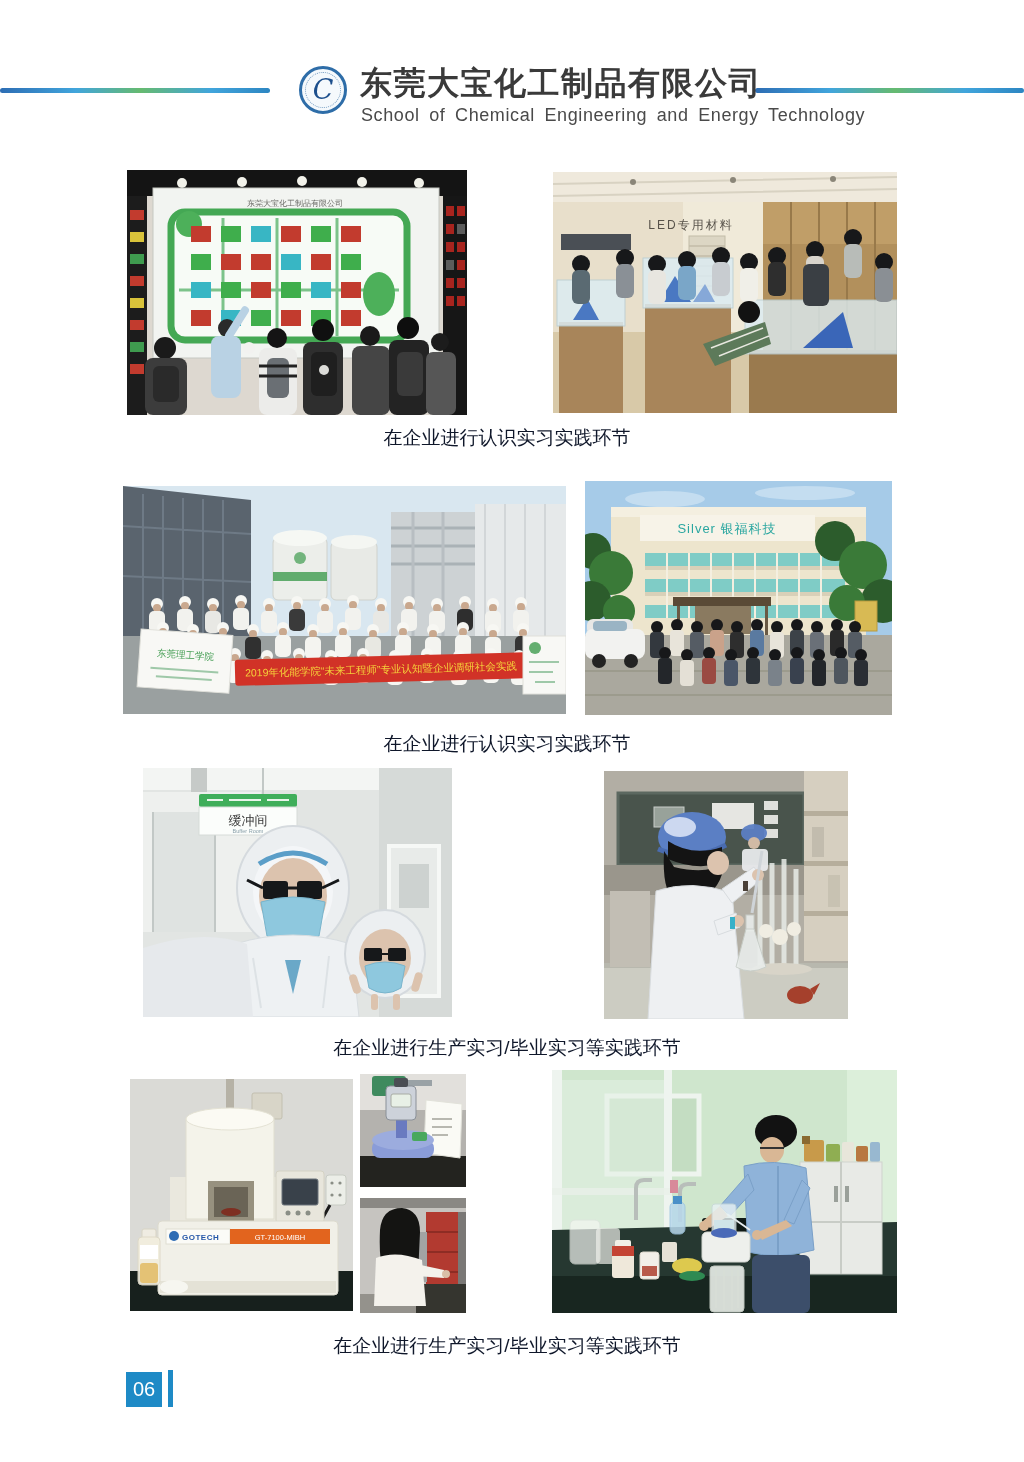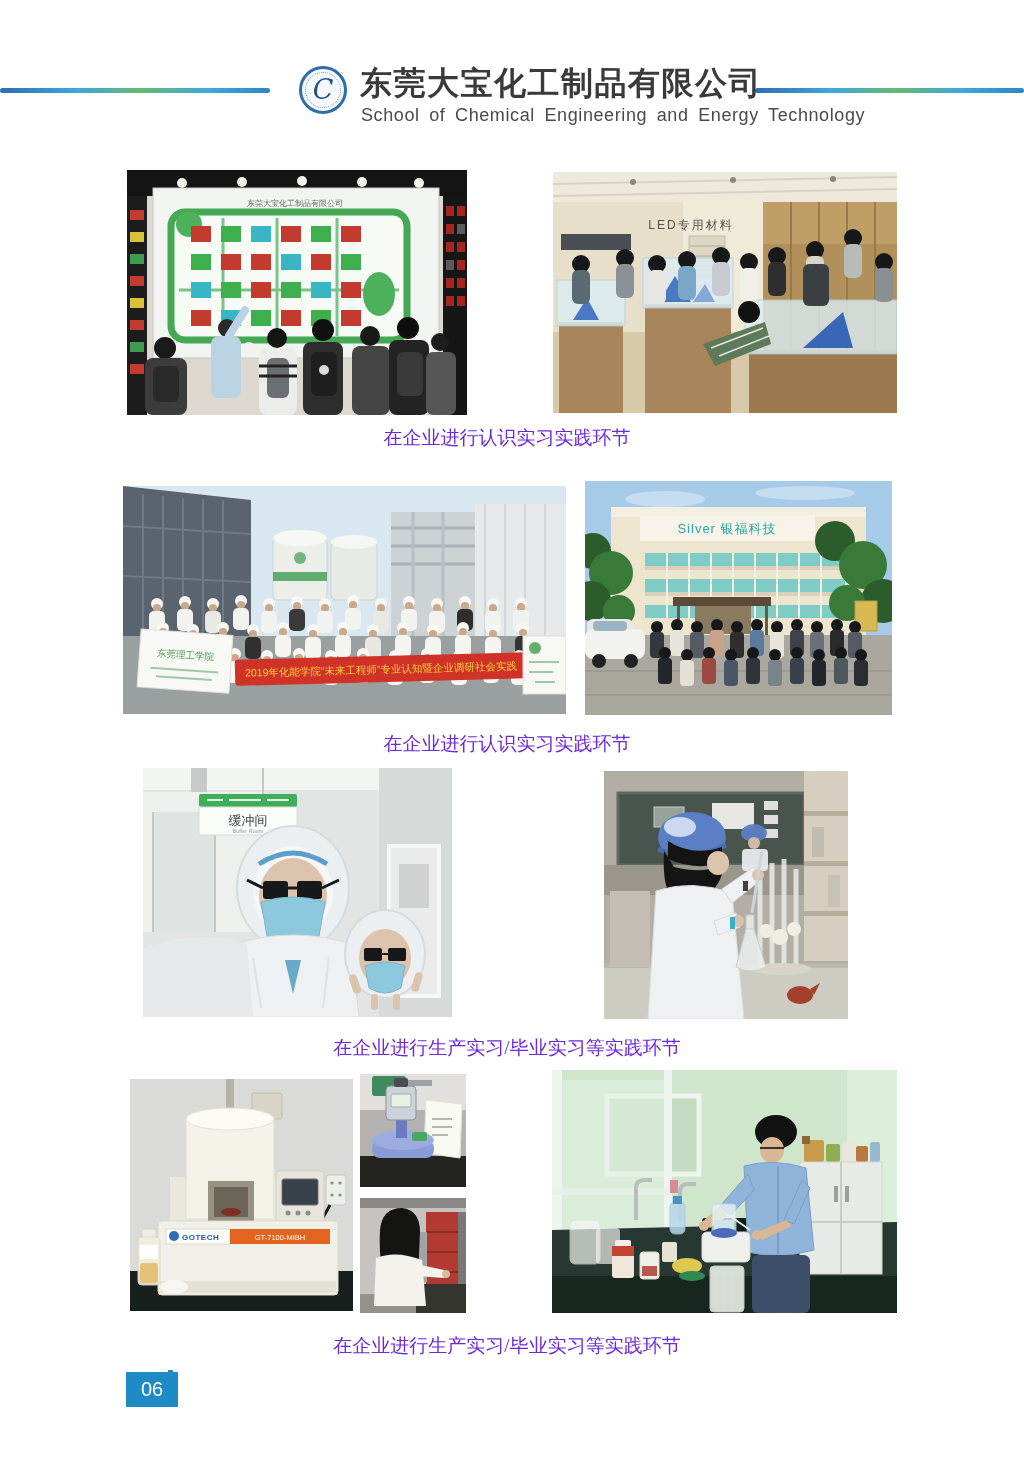--- a/index.html
+++ b/index.html
@@ -12,34 +12,34 @@
   .logo{position:absolute;left:299px;top:66px;width:48px;height:48px;border-radius:50%;
         border:3px solid #2e6da8;background:#f5f9fc;box-sizing:border-box;
         display:flex;align-items:center;justify-content:center;}
   .logo::before{content:"";position:absolute;inset:3px;border:1px dotted #7aa0c4;border-radius:50%;}
   .logo-glyph{font-family:"DejaVu Serif","Liberation Serif",serif;font-style:italic;
         font-size:27px;color:#1d4f8c;line-height:1;transform:translateY(-1px);}
   .title{position:absolute;left:360px;top:62px;font-size:32px;font-weight:bold;color:#3a3a3a;
         letter-spacing:1.5px;white-space:nowrap;}
   .subtitle{position:absolute;left:361px;top:105px;font-size:18px;color:#4a4a4a;
         letter-spacing:0.6px;word-spacing:4px;white-space:nowrap;}
-  .caption{position:absolute;left:0;width:1014px;text-align:center;font-size:19px;color:#6d28d9;font-family:Liberation Serif, serif;}
+  .caption{position:absolute;left:0;width:1014px;text-align:center;font-size:19px;color:#0f172a;}
   .cap1{top:425px;} .cap2{top:731px;} .cap3{top:1035px;} .cap4{top:1333px;}
   .photo{position:absolute;display:block;}
   #ph1{left:127px;top:170px;width:340px;height:245px;}
   #ph2{left:553px;top:172px;width:344px;height:241px;}
   #ph3{left:123px;top:486px;width:443px;height:228px;}
   #ph4{left:585px;top:481px;width:307px;height:234px;}
   #ph5{left:143px;top:768px;width:309px;height:249px;}
   #ph6{left:604px;top:771px;width:244px;height:248px;}
   #ph7{left:130px;top:1079px;width:223px;height:232px;}
   #ph7b{left:360px;top:1074px;width:106px;height:113px;}
   #ph7c{left:360px;top:1198px;width:106px;height:115px;}
   #ph8{left:552px;top:1070px;width:345px;height:243px;}
-  .pagenum{position:absolute;left:126px;top:1372px;width:52px;height:35px;background:#1e8ac6;
+  .pagenum{position:absolute;left:126px;top:1372px;width:36px;height:35px;background:#1e8ac6;
         color:#fff;font-size:20px;display:flex;align-items:center;justify-content:center;}
   .pagenum-bar{position:absolute;left:168px;top:1370px;width:5px;height:37px;background:#1e8ac6;}
   svg text{font-family:"Liberation Sans","DejaVu Sans",sans-serif;}
 </style>
 </head>
 <body>
 
 <div class="page">
 
   <div class="rule rule-left"></div>

